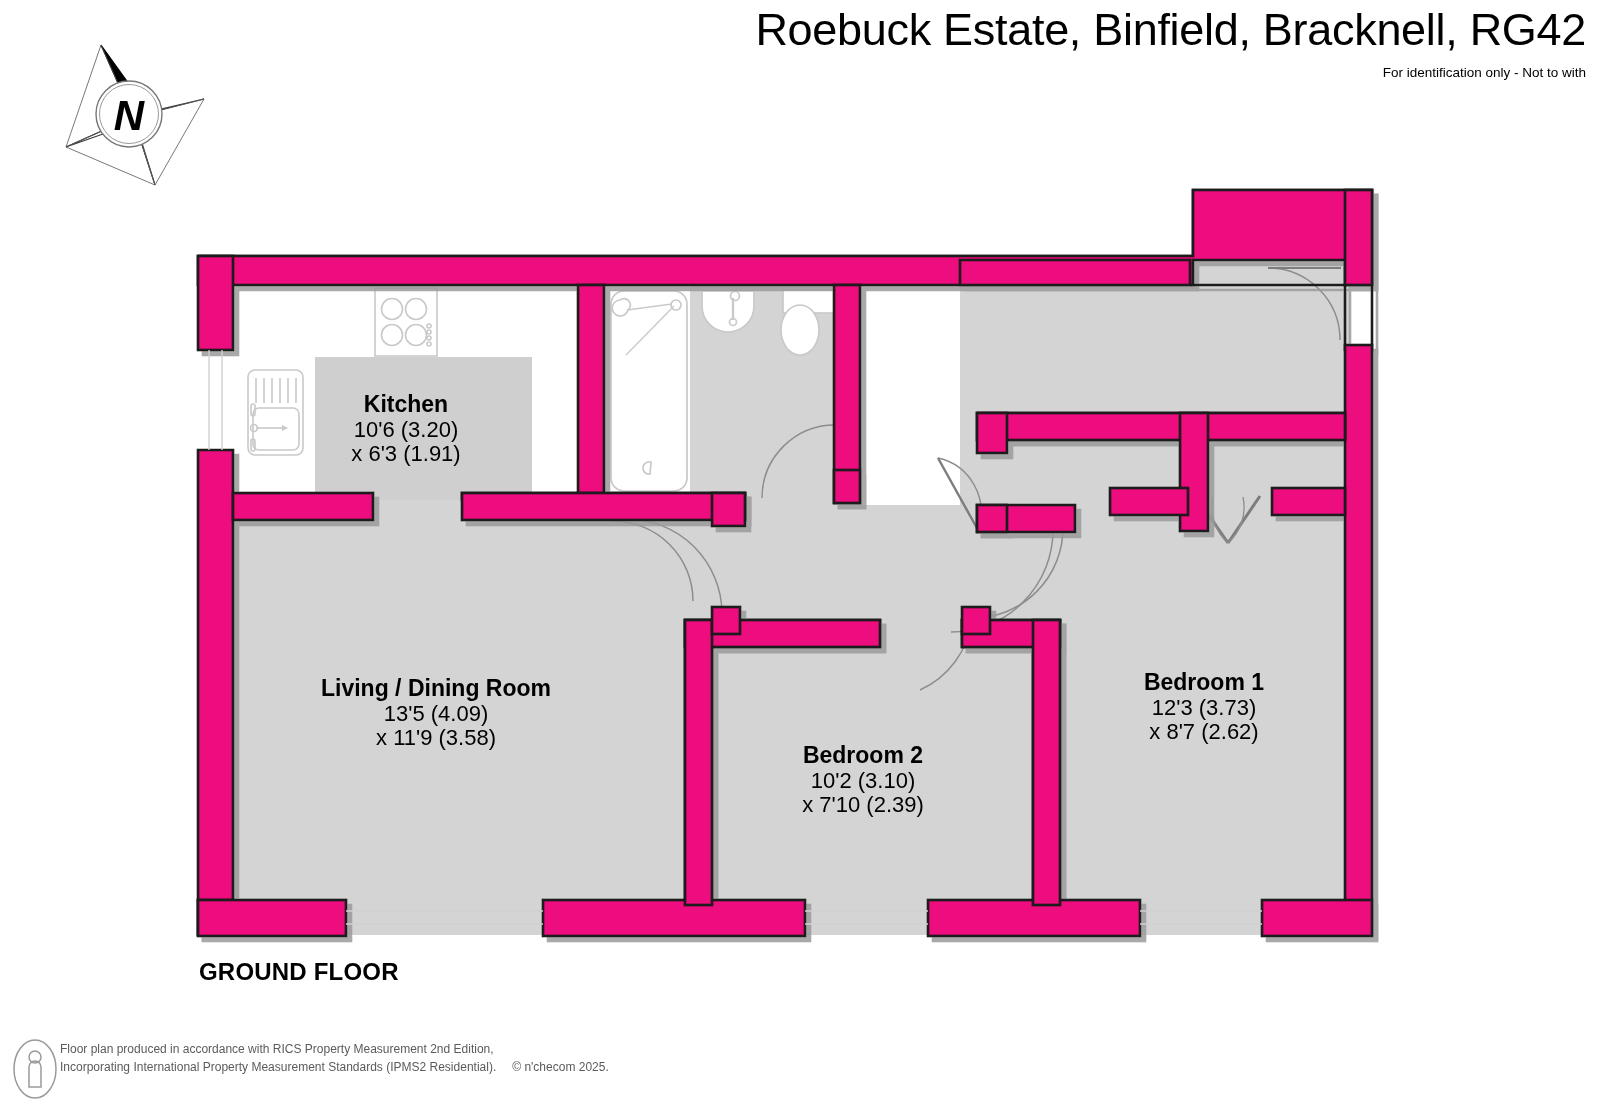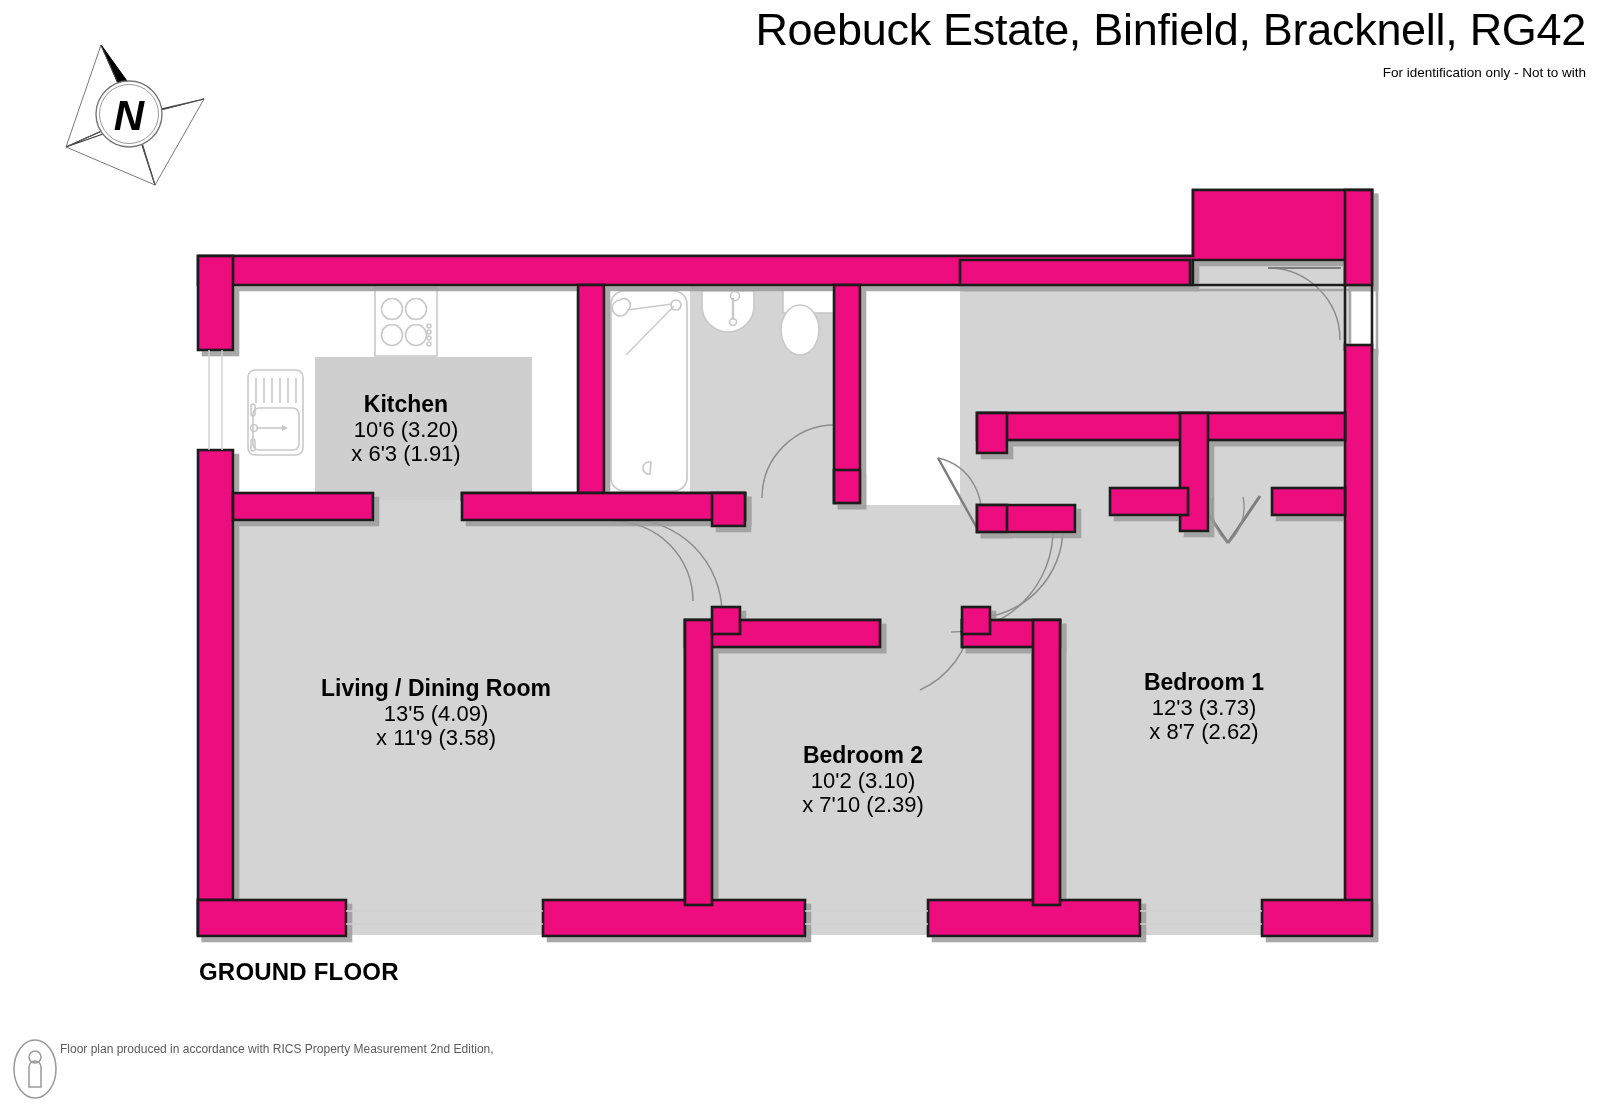--- a/index.html
+++ b/index.html
@@ -270,14 +270,15 @@
 <div id="footer">
   <div id="rics-icon">
     <svg width="46" height="62" viewBox="0 0 46 62">
       <ellipse cx="23" cy="31" rx="21" ry="29" fill="none" stroke="#9a9a9a" stroke-width="1.5"></ellipse>
       <circle cx="23" cy="19" r="6" fill="none" stroke="#9a9a9a" stroke-width="1.5"></circle>
       <path d="M17 29 a6 6 0 0 1 12 0 l0 20 l-12 0 Z" fill="none" stroke="#9a9a9a" stroke-width="1.5"></path>
     </svg>
   </div>
   <div id="footer-text">
     <div class="ln"><span>Floor plan produced in accordance with RICS Property Measurement 2nd Edition,</span></div>
+    <div class="ln"><span>Incorporating International Property Measurement Standards (IPMS2 Residential).</span><span class="sp-lg"></span><span>© n'checom 2025.</span></div>
   </div>
 </div>
 
 </body></html>

